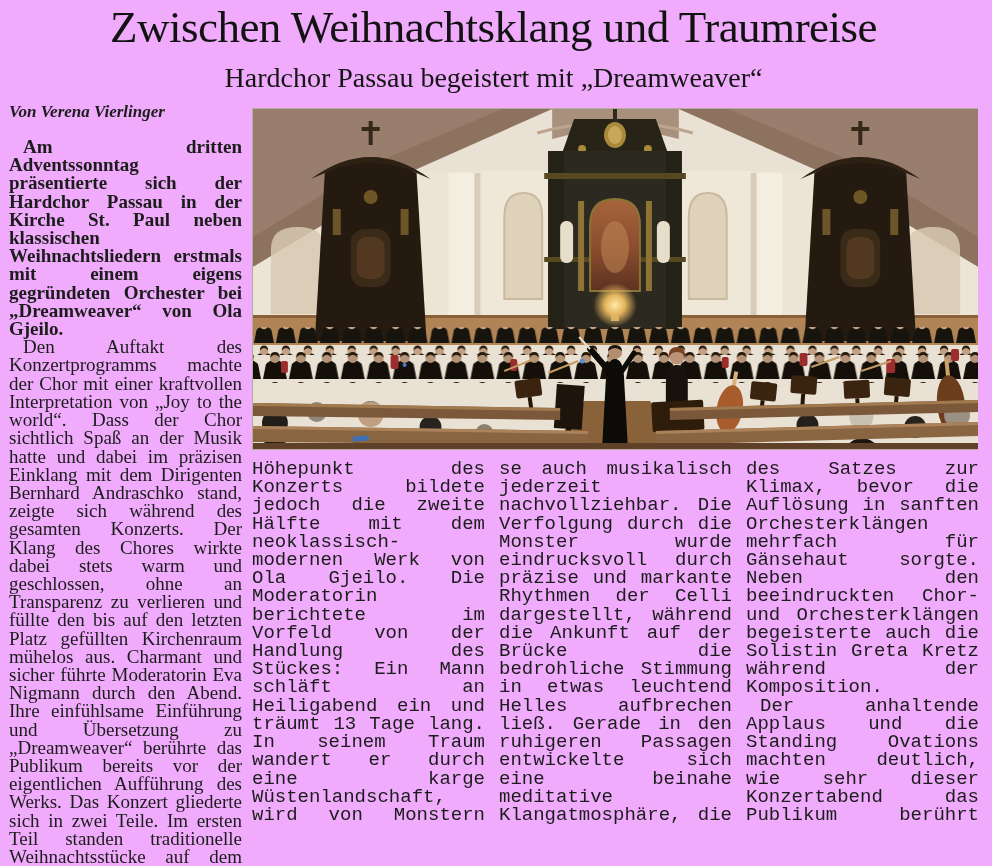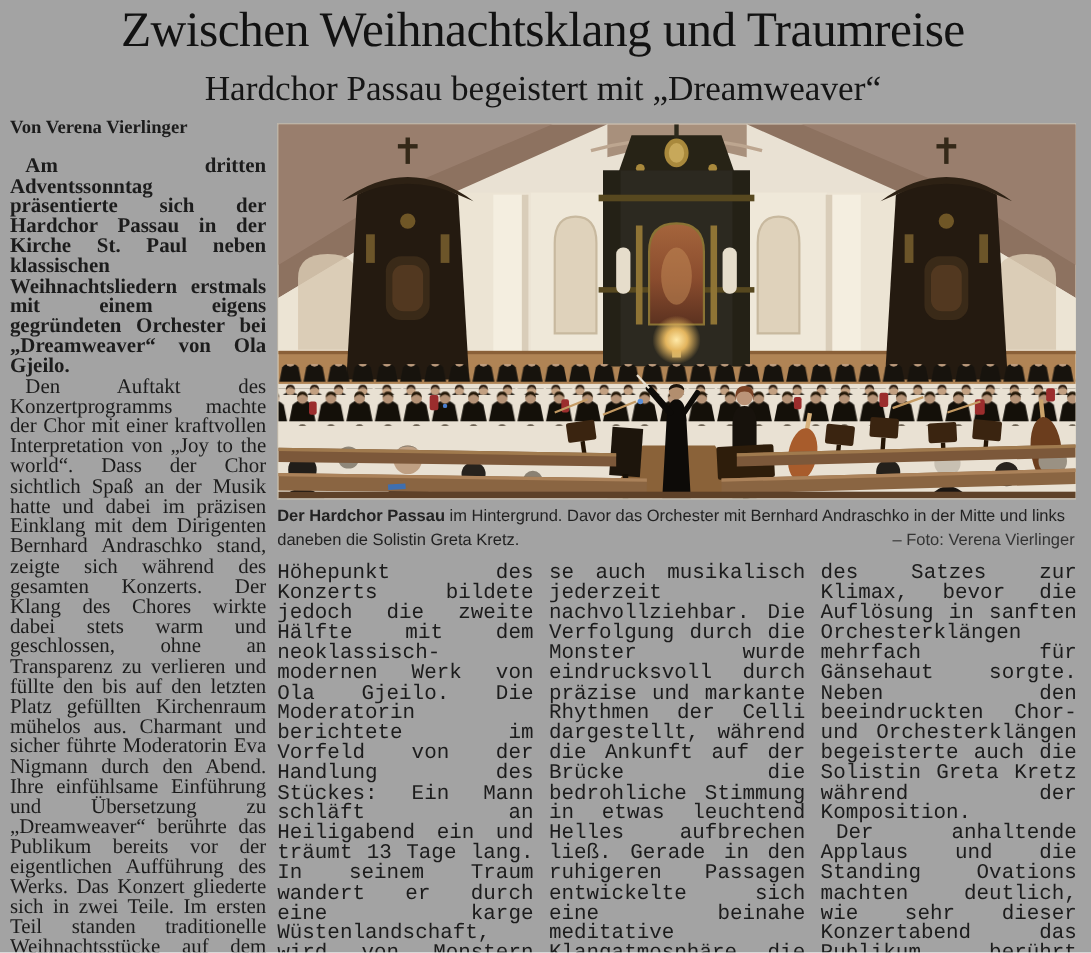--- a/index.html
+++ b/index.html
@@ -1,32 +1,32 @@
 <!DOCTYPE html>
 <html lang="de"><head>
 <meta charset="utf-8">
 <style>
   html,body{margin:0;padding:0;background:#ffffff;}
   .page{
-    position:relative;width:992px;height:866px;overflow:hidden;background:#a3a3a3;
+    position:relative;width:992px;height:866px;overflow:hidden;background:#f0abfc;
     box-sizing:border-box;padding:0 14px 0 9px;
     font-family:"Liberation Serif",serif;color:#1c1c1c;
   }
   header{display:block;}
   h1.headline{
     margin:4px 0 0;text-align:center;font-size:45px;line-height:1.05;
     font-weight:400;letter-spacing:-0.5px;color:#121212;
   }
   h2.subheadline{
-    margin:12px 0 0;text-align:center;font-size:32px;line-height:1.1;
+    margin:12px 0 0;text-align:center;font-size:28px;line-height:1.1;
     font-weight:400;color:#151515;
   }
   .main{display:flex;column-gap:10px;margin-top:6px;height:771px;overflow:hidden;}
   .colA{flex:0 0 233px;width:233px;overflow:hidden;}
-  .byline{font-weight:600;font-size:17px;line-height:20px;margin:2px 0 16px;}
+  .byline{font-style:italic;font-weight:600;font-size:17px;line-height:20px;margin:2px 0 16px;}
   p.body{
     margin:0;font-size:19px;line-height:18.2px;text-align:justify;
     hyphens:auto;-webkit-hyphens:auto;word-spacing:0.02em;
   }
   p.lead{font-weight:700;}
   .indent{text-indent:14px;}
   .pspace{margin-top:9px;}
   .rightzone{flex:0 0 727px;width:727px;}
   figure.photo{
     margin:8px 0 0;width:727px;height:342px;box-sizing:border-box;
@@ -251,24 +251,20 @@
             <path d="M418,299 L727,291 L727,303 L418,311 Z" fill="#7c583a"></path>
             <path d="M418,299 L727,291 L727,294 L418,302 Z" fill="#a07a4e"></path>
             <path d="M404,322 L727,313 L727,327 L404,336 Z" fill="#8a6542"></path>
             <path d="M404,322 L727,313 L727,316 L404,325 Z" fill="#ab825a"></path>
             <rect x="0" y="334" width="727" height="6" fill="#5e4128"></rect>
             <rect x="100" y="327" width="16" height="5" fill="#3f6fb0" transform="rotate(-4 108 329)"></rect>
           </g>
         </svg>
       </figure>
 
-      <figcaption class="caption">
-        <span class="cap-bold">Der Hardchor Passau</span><span> im Hintergrund. Davor das Orchester mit Bernhard Andraschko in der Mitte und links daneben die Solistin Greta Kretz.</span>
-        <span class="credit">– Foto: Verena Vierlinger</span>
-      </figcaption>
 
       <div class="cols">
         <div class="colB">
           <p class="body" lang="de">Höhepunkt des Konzerts bildete jedoch die zweite Hälfte mit dem neoklassisch-modernen Werk von Ola Gjeilo. Die Moderatorin berichtete im Vorfeld von der Handlung des Stückes: Ein Mann schläft an Heiligabend ein und träumt 13 Tage lang. In seinem Traum wandert er durch eine karge Wüstenlandschaft, wird von Monstern verfolgt und erreicht schließlich eine silberne Brücke, die ihn vor den Thron Jesu führt, wo ihm Vergebung und Erlösung zuteilwerden. Auf brillante Weise gelang es den Musikern, die Emotionen und die Atmosphäre der sieben Sätze einzufangen und zu vermitteln. Durch die erzählte Geschichte blieb der Verlauf der Rei-</p>
         </div>
         <div class="colB">
           <p class="body" lang="de">se auch musikalisch jederzeit nachvollziehbar. Die Verfolgung durch die Monster wurde eindrucksvoll durch präzise und markante Rhythmen der Celli dargestellt, während die Ankunft auf der Brücke die bedrohliche Stimmung in etwas leuchtend Helles aufbrechen ließ. Gerade in den ruhigeren Passagen entwickelte sich eine beinahe meditative Klangatmosphäre, die die erzählte Traumreise zusätzlich vertiefte. Das Erreichen des göttlichen Thrones fand im Satz „Dominion“ seine musikalische Entsprechung. Die wandernde Bewegung, erneut getragen von den markanten Rhythmen der Celli und Bratschen, steigerte sich im Verlauf</p>
         </div>
         <div class="colB">
           <p class="body" lang="de">des Satzes zur Klimax, bevor die Auflösung in sanften Orchesterklängen mehrfach für Gänsehaut sorgte. Neben den beeindruckten Chor- und Orchesterklängen begeisterte auch die Solistin Greta Kretz während der Komposition.</p>

